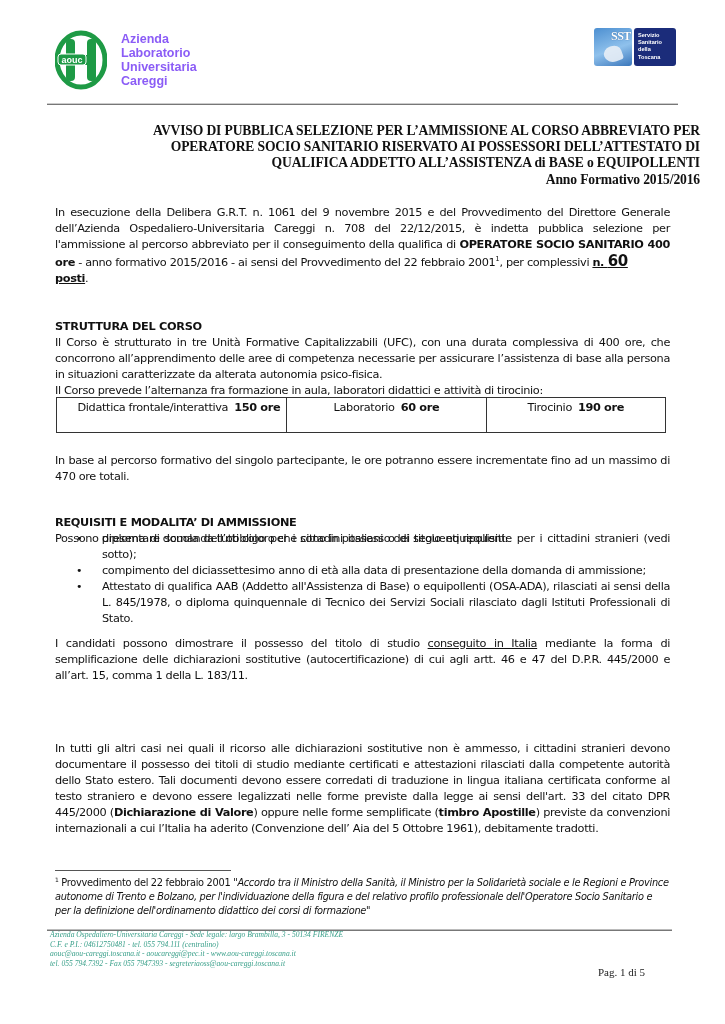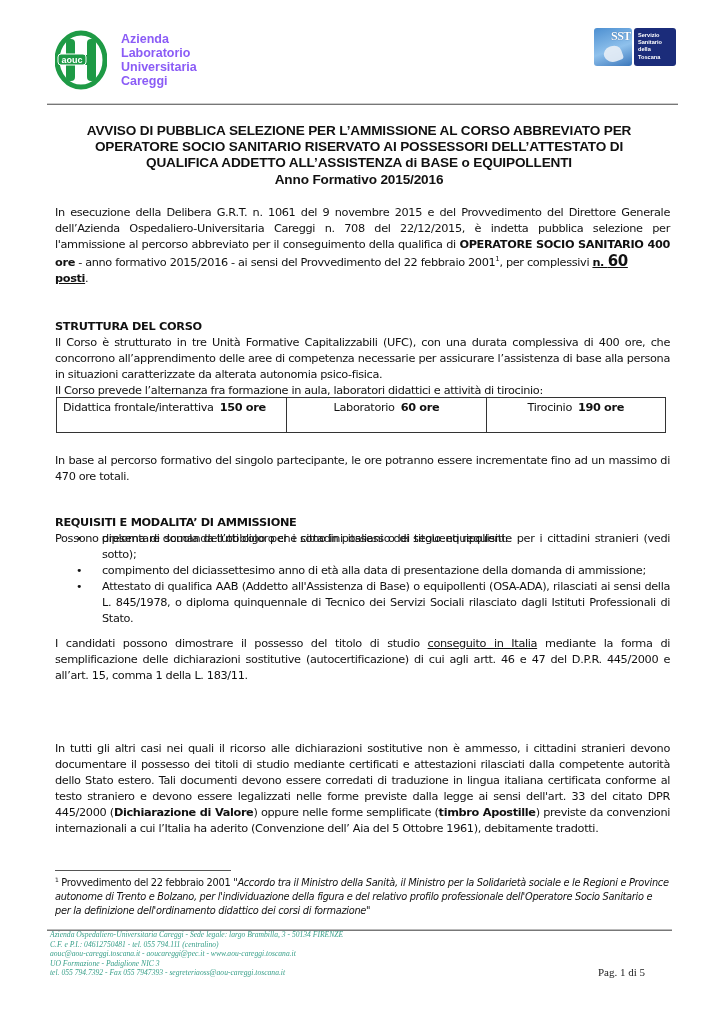--- a/index.html
+++ b/index.html
@@ -13,32 +13,32 @@
   .aouc-mark { width: 52px; height: 60px; position: relative; flex: 0 0 auto; }
   .hdr-brand { margin-left: 14px; color: #8b5cf6; font-family: "Liberation Sans", sans-serif; font-weight: bold; font-size: 12.5px; line-height: 14px; }
   .hdr-logo-right { position: absolute; left: 594px; top: 28px; width: 82px; height: 38px; display: flex; }
   .sst-img { width: 38px; height: 38px; border-radius: 3px; background: linear-gradient(160deg, #4c8fd1 0%, #8fc1ec 55%, #3a76bb 100%); position: relative; overflow: hidden; }
   .sst-img .sst-letters { position: absolute; left: 17px; top: 1px; color: #fff; font-family: Liberation Serif, serif; font-weight: bold; font-size: 12px; letter-spacing: -0.5px; text-shadow: 0 0 1px #1c4f8c; }
   .sst-img .figure { position: absolute; left: 10px; top: 18px; width: 18px; height: 16px; background: #e8eef6; border-radius: 50% 50% 20% 60%; transform: rotate(-20deg); opacity: 0.9; }
   .sst-text { margin-left: 2px; width: 42px; height: 38px; background: #1b2c7a; border-radius: 3px; color: #fff; font-family: "Liberation Sans", sans-serif; font-weight: bold; font-size: 5.6px; line-height: 7.2px; padding: 4px 0 0 4px; }
   .hdr-rule { position: absolute; left: 47px; top: 103px; width: 631px; height: 2px; background: #777; border-top: 1px solid #ccc; }
 
   
-  .title { position: absolute; left: 36px; top: 123px; width: 646px; text-align: center; font-family: Liberation Sans, sans-serif; font-weight: bold; font-size: 13.6px; line-height: 16.2px; letter-spacing: -0.15px; }
+  .title { position: absolute; left: 54px; top: 123px; width: 646px; text-align: right; font-family: Liberation Serif, serif; font-weight: bold; font-size: 13.6px; line-height: 16.2px; letter-spacing: -0.15px; }
 
   .txt { position: absolute; left: 55px; width: 615px; font-family: "DejaVu Sans", sans-serif; font-size: 11.3px; line-height: 16px; letter-spacing: -0.35px; text-align: justify; }
   .txt b { font-weight: bold; }
   .h-sec { font-weight: bold; letter-spacing: -0.3px; margin-top: 16px; }
   .u { text-decoration: underline; }
   .big60 { font-size: 15px; }
   sup { font-size: 7px; vertical-align: 5px; line-height: 0; }
 
   
   .hours-table { position: absolute; left: 56px; top: 397px; width: 610px; height: 36px; border: 1px solid #333; display: flex; font-family: "DejaVu Sans", sans-serif; font-size: 11.3px; letter-spacing: -0.35px; }
-  .hours-cell { height: 100%; padding: 3px 6px 0 6px; border-right: 1px solid #333; }
+  .hours-cell { height: 100%; padding: 3px 6px 0 6px; border-right: 1px solid #333; text-align: right; }
   .hours-cell:last-child { border-right: none; }
   .hc1 { width: 231px; }
   .hc2 { width: 200px; text-align: center; }
   .hc3 { width: 179px; text-align: center; }
   .hours-cell b { margin-left: 6px; }
 
   
   .bullets { position: absolute; left: 55px; width: 615px; font-size: 11.3px; line-height: 16px; letter-spacing: -0.35px; list-style: none; }
   .bullets li { position: relative; padding-left: 47px; text-align: justify; }
   .bullets li .dot { position: absolute; left: 21px; top: 0; font-size: 11px; }
@@ -147,18 +147,17 @@
   <div class="fn-rule"></div>
   <div class="footnote">
     <sup>1</sup><span> Provvedimento del 22 febbraio 2001 "</span><i>Accordo tra il Ministro della Sanità, il Ministro per la Solidarietà sociale e le Regioni e Province autonome di Trento e Bolzano, per l'individuazione della figura e del relativo profilo professionale dell'Operatore Socio Sanitario e per la definizione dell'ordinamento didattico dei corsi di formazione</i><span>"</span>
   </div>
 
   <div class="ftr-rule"></div>
   <div class="ftr">
     <div>Azienda Ospedaliero-Universitaria Careggi - Sede legale:  largo Brambilla, 3 -  50134  FIRENZE</div>
     <div>C.F. e P.I.: 04612750481 - tel. 055 794.111 (centralino)</div>
     <div>aouc@aou-careggi.toscana.it  -  aoucareggi@pec.it  - www.aou-careggi.toscana.it</div>
-    <div>UO  Formazione -  Padiglione NIC 3</div>
     <div>tel. 055 794.7392  -  Fax 055 7947393 -  segreteriaoss@aou-careggi.toscana.it</div>
   </div>
   <div class="pageno">Pag. 1 di 5</div>
 
 </div>
 
 </body></html>

